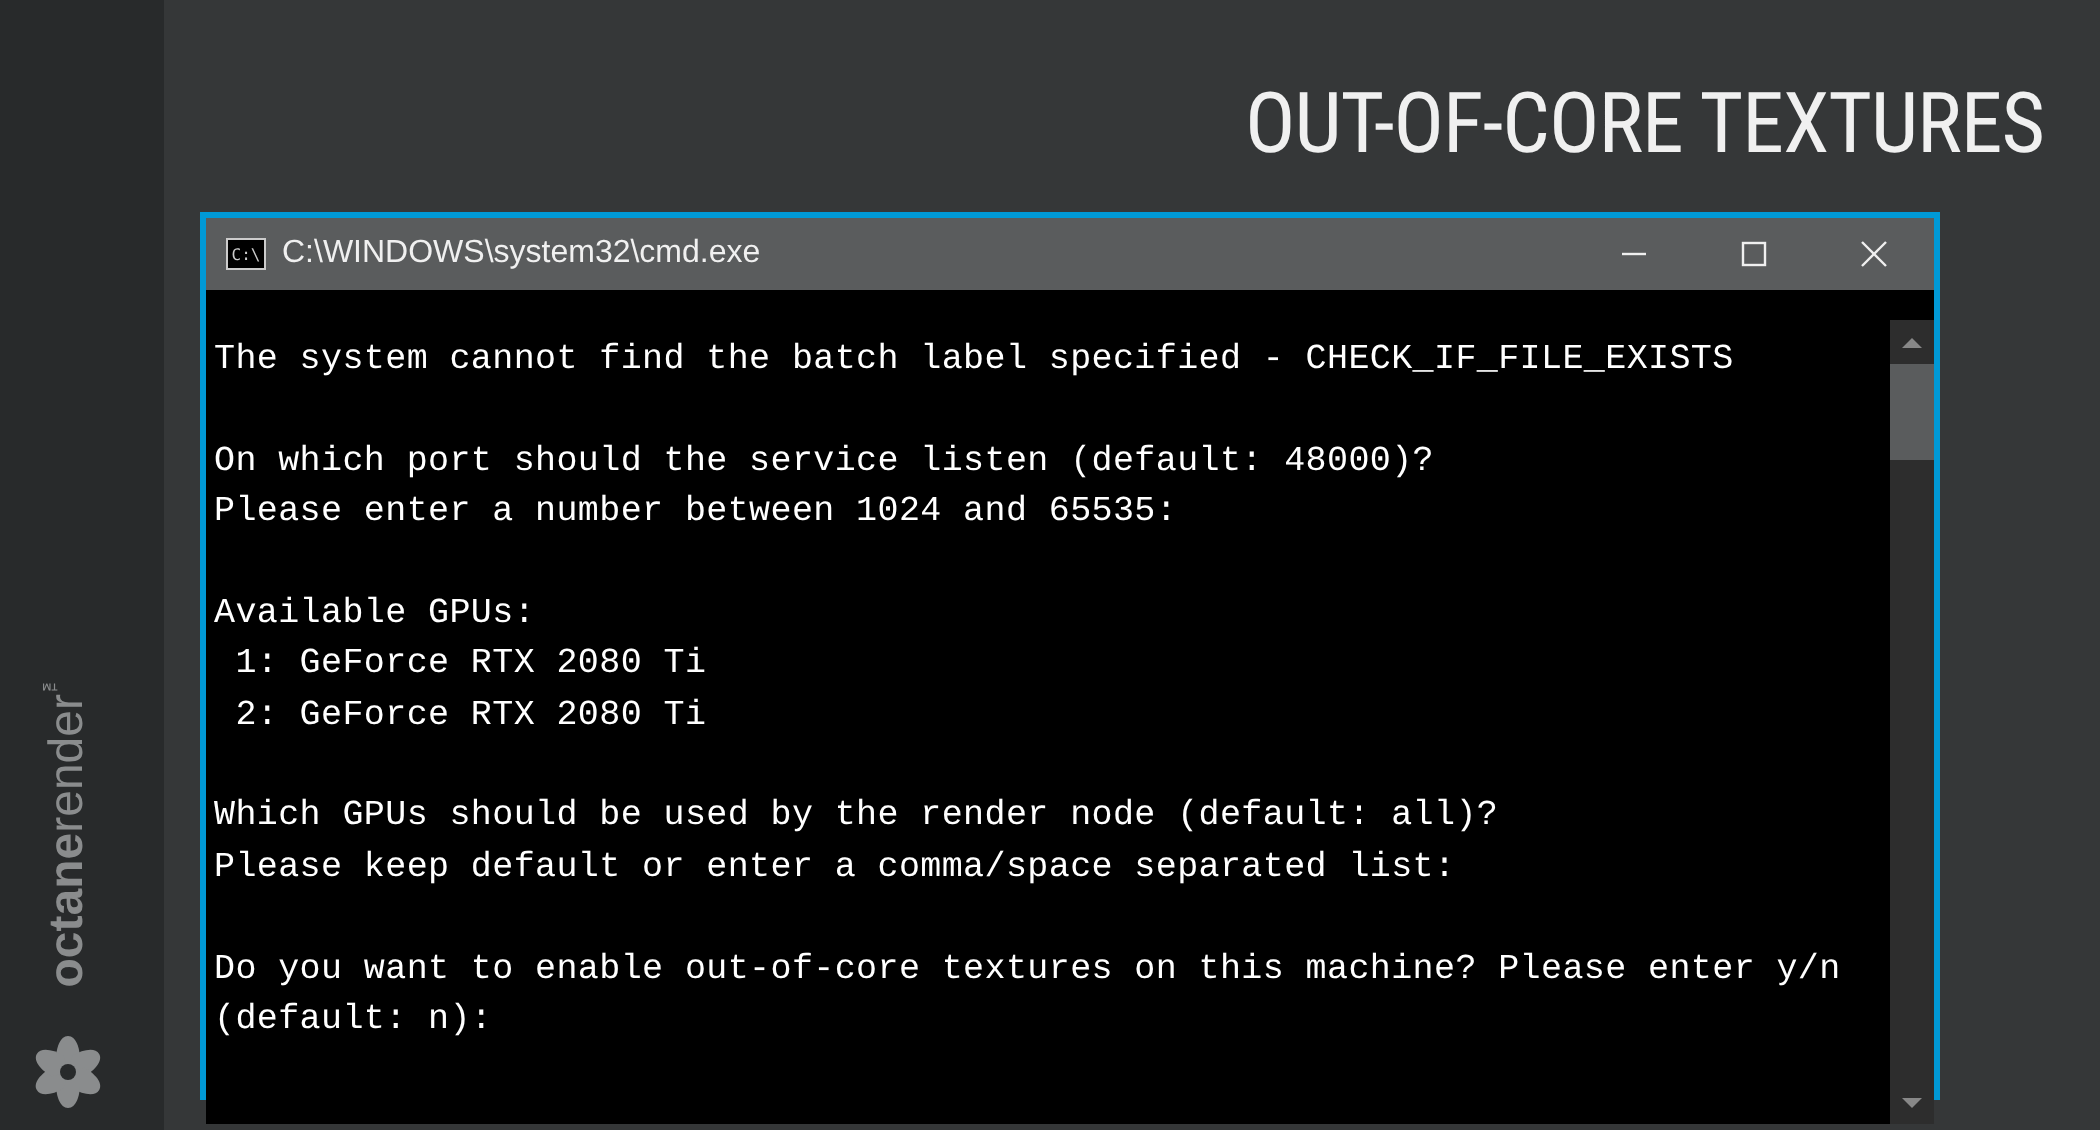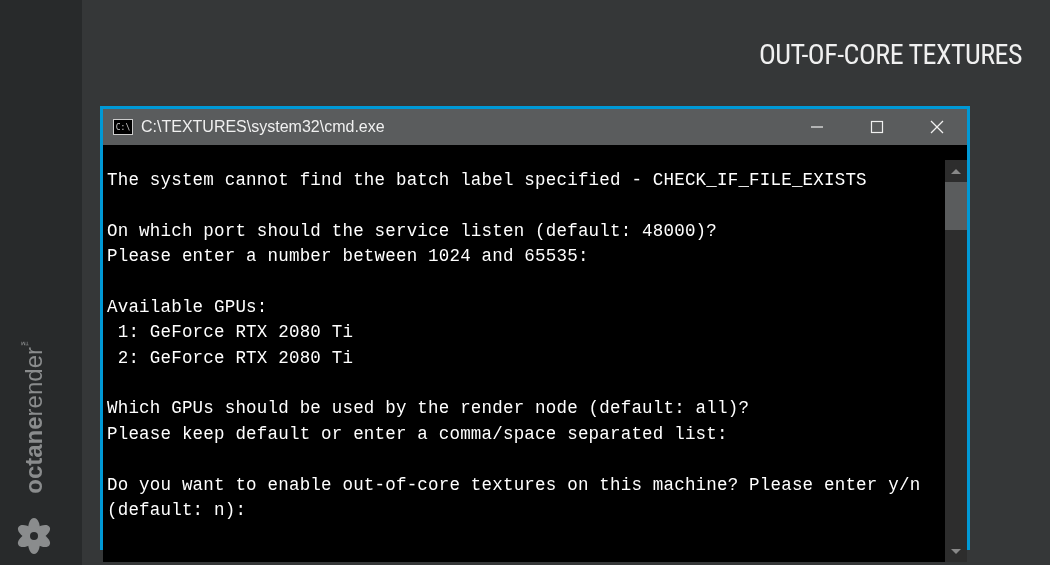--- a/index.html
+++ b/index.html
@@ -21,21 +21,21 @@
       top: 0;
       width: 82px;
       height: 565px;
       background: #282a2b;
     }
     .page-title {
       position: absolute;
       top: 38px;
       right: 28px;
       color: #f0f0f0;
-      font-size: 28px;
+      font-size: 42px;
       font-weight: 400;
       letter-spacing: -0.5px;
       font-family: "Segoe UI", "Roboto Condensed", Arial, sans-serif;
     }
     .logo-container {
       position: absolute;
       left: 10px;
       bottom: 5px;
       display: flex;
       flex-direction: column;
@@ -190,21 +190,21 @@
       <path d="M24 6 C20 6 18 12 18 18 L24 24 L30 18 C30 12 28 6 24 6 Z" transform="rotate(240 24 24)"></path>
       <path d="M24 6 C20 6 18 12 18 18 L24 24 L30 18 C30 12 28 6 24 6 Z" transform="rotate(300 24 24)"></path>
       <circle cx="24" cy="24" r="4" fill="#282a2b"></circle>
     </g>
   </svg>
 </div>
 
 <div class="cmd-window">
   <div class="cmd-titlebar">
     <div class="cmd-icon">C:\</div>
-    <div class="cmd-title">C:\TEXTURES\system32\cmd.exe</div>
+    <div class="cmd-title">C:\WINDOWS\system32\cmd.exe</div>
     <div class="cmd-controls">
       <div class="cmd-control">
         <svg width="14" height="14">
             <line x1="1" y1="7" x2="13" y2="7"></line>
           </svg>
       </div>
       <div class="cmd-control">
         <svg width="14" height="14">
             <rect x="1.5" y="1.5" width="11" height="11"></rect>
           </svg>

